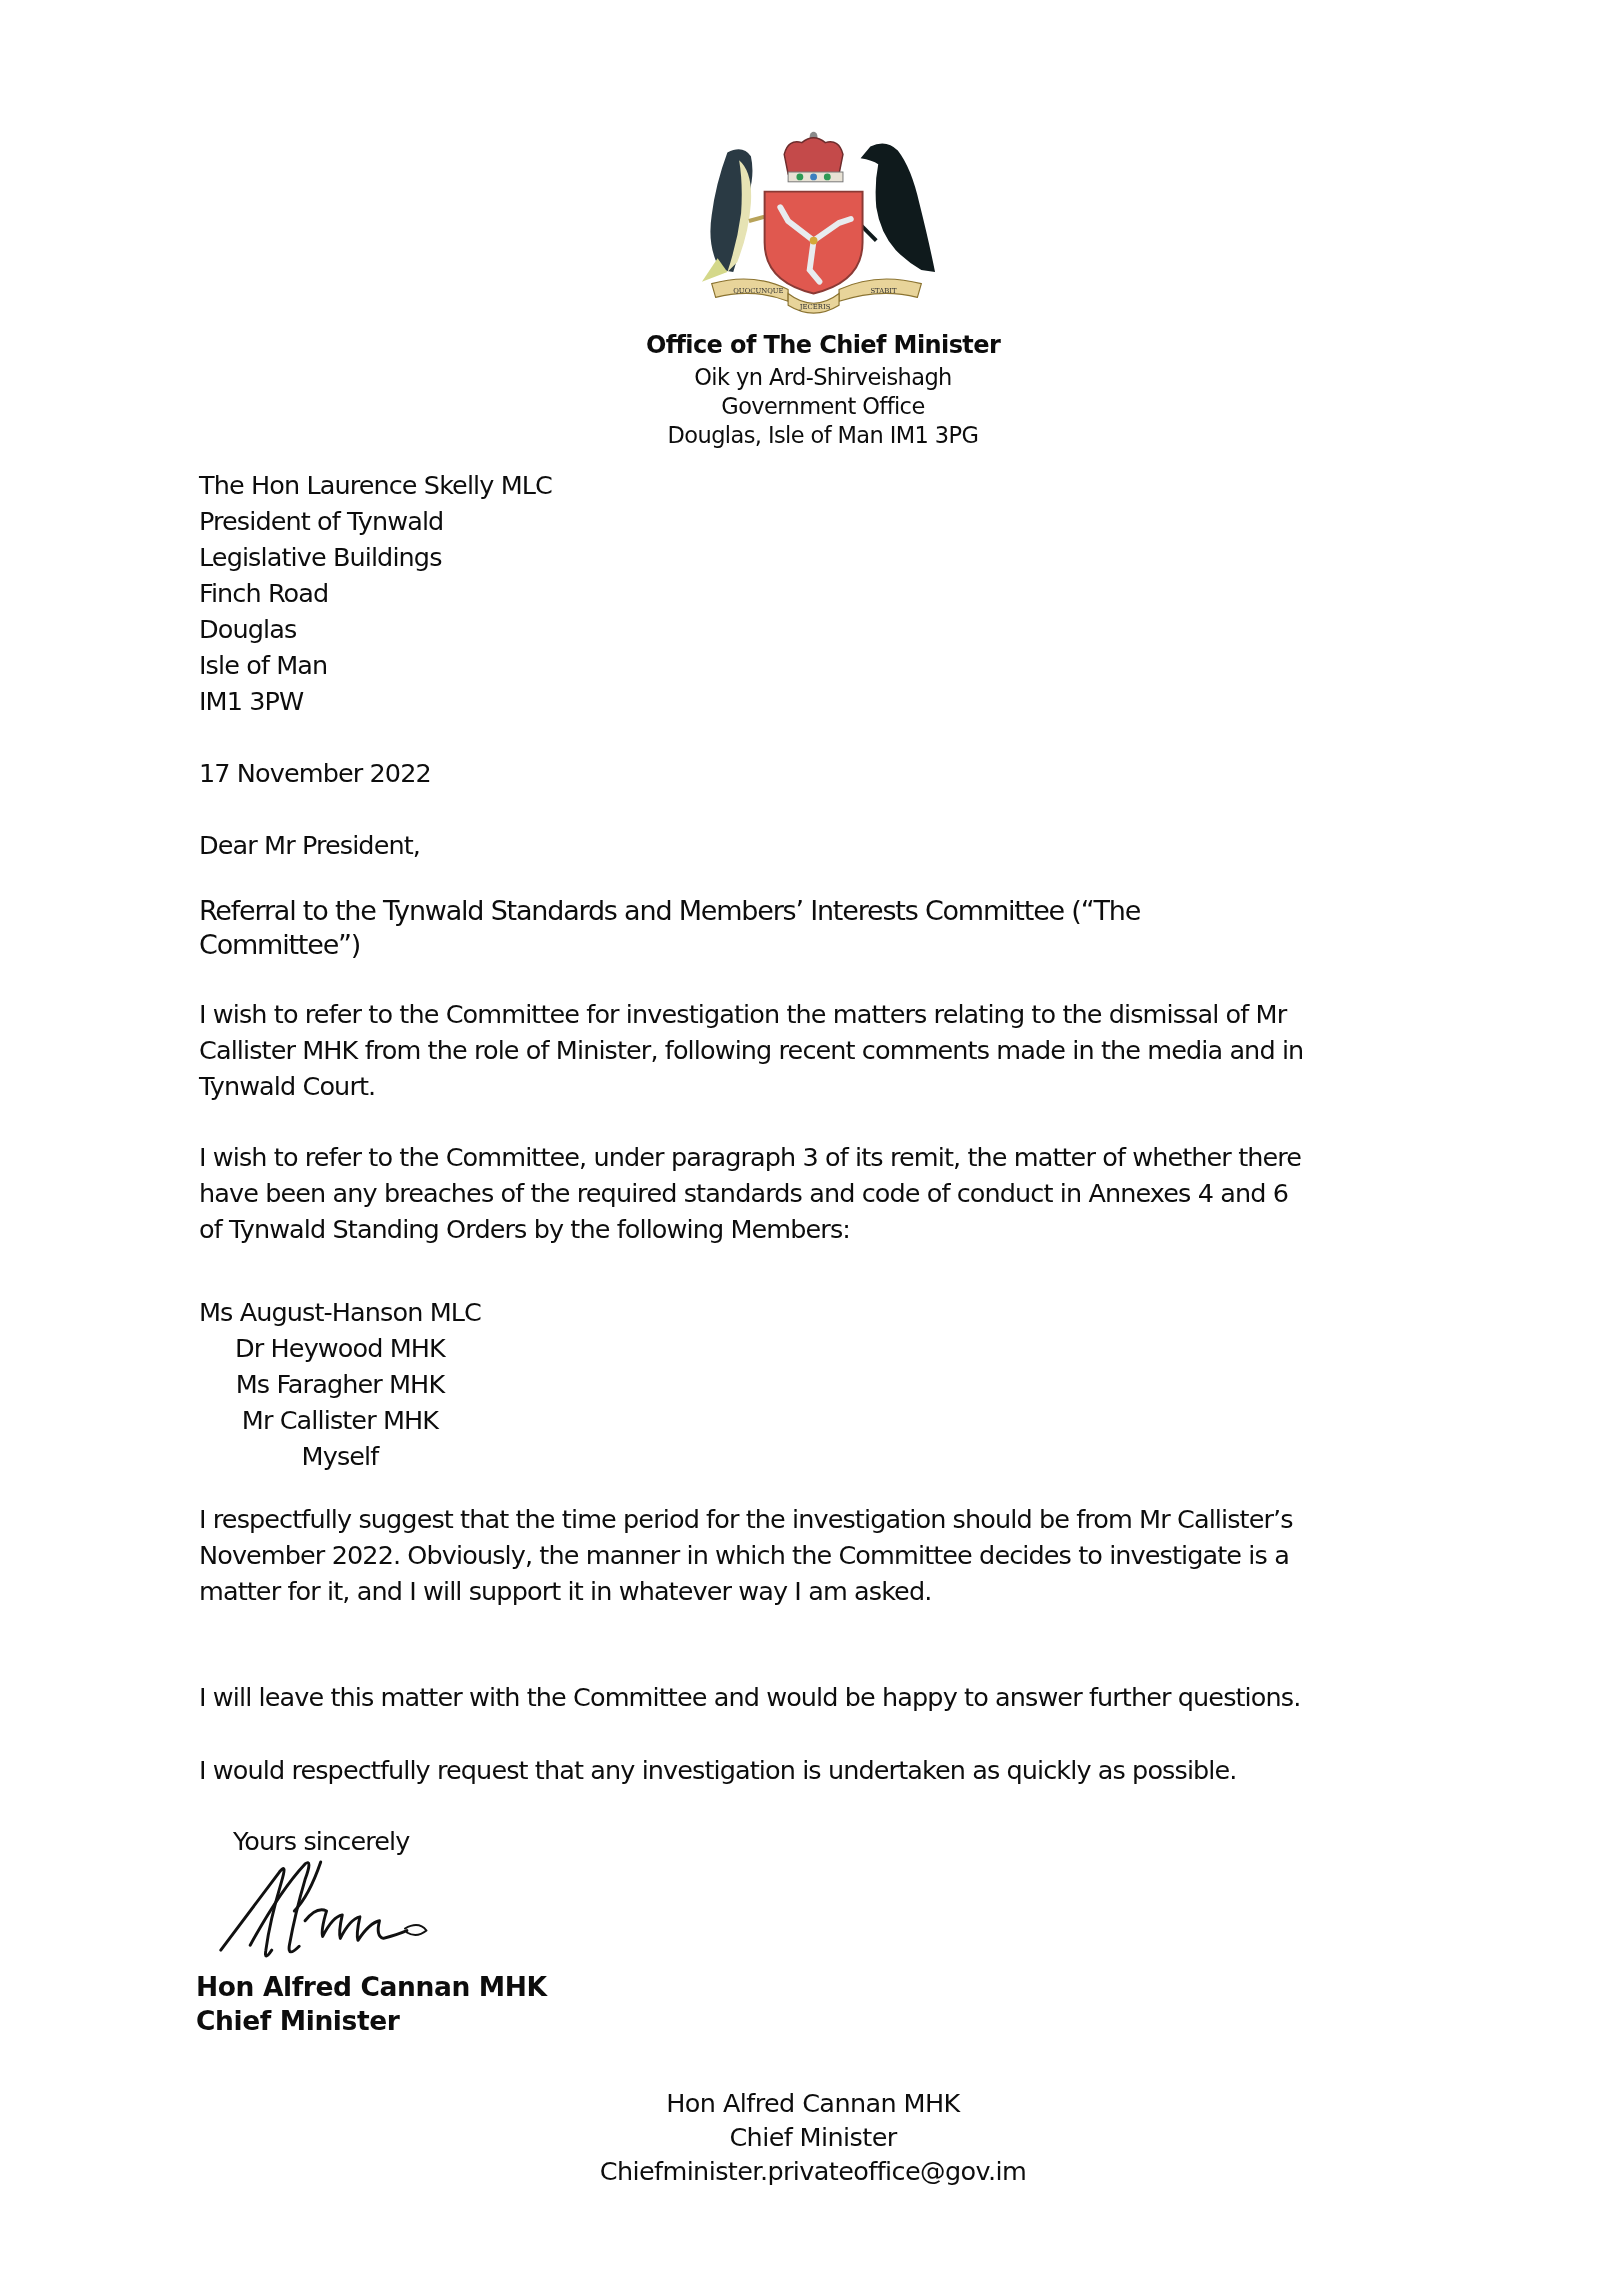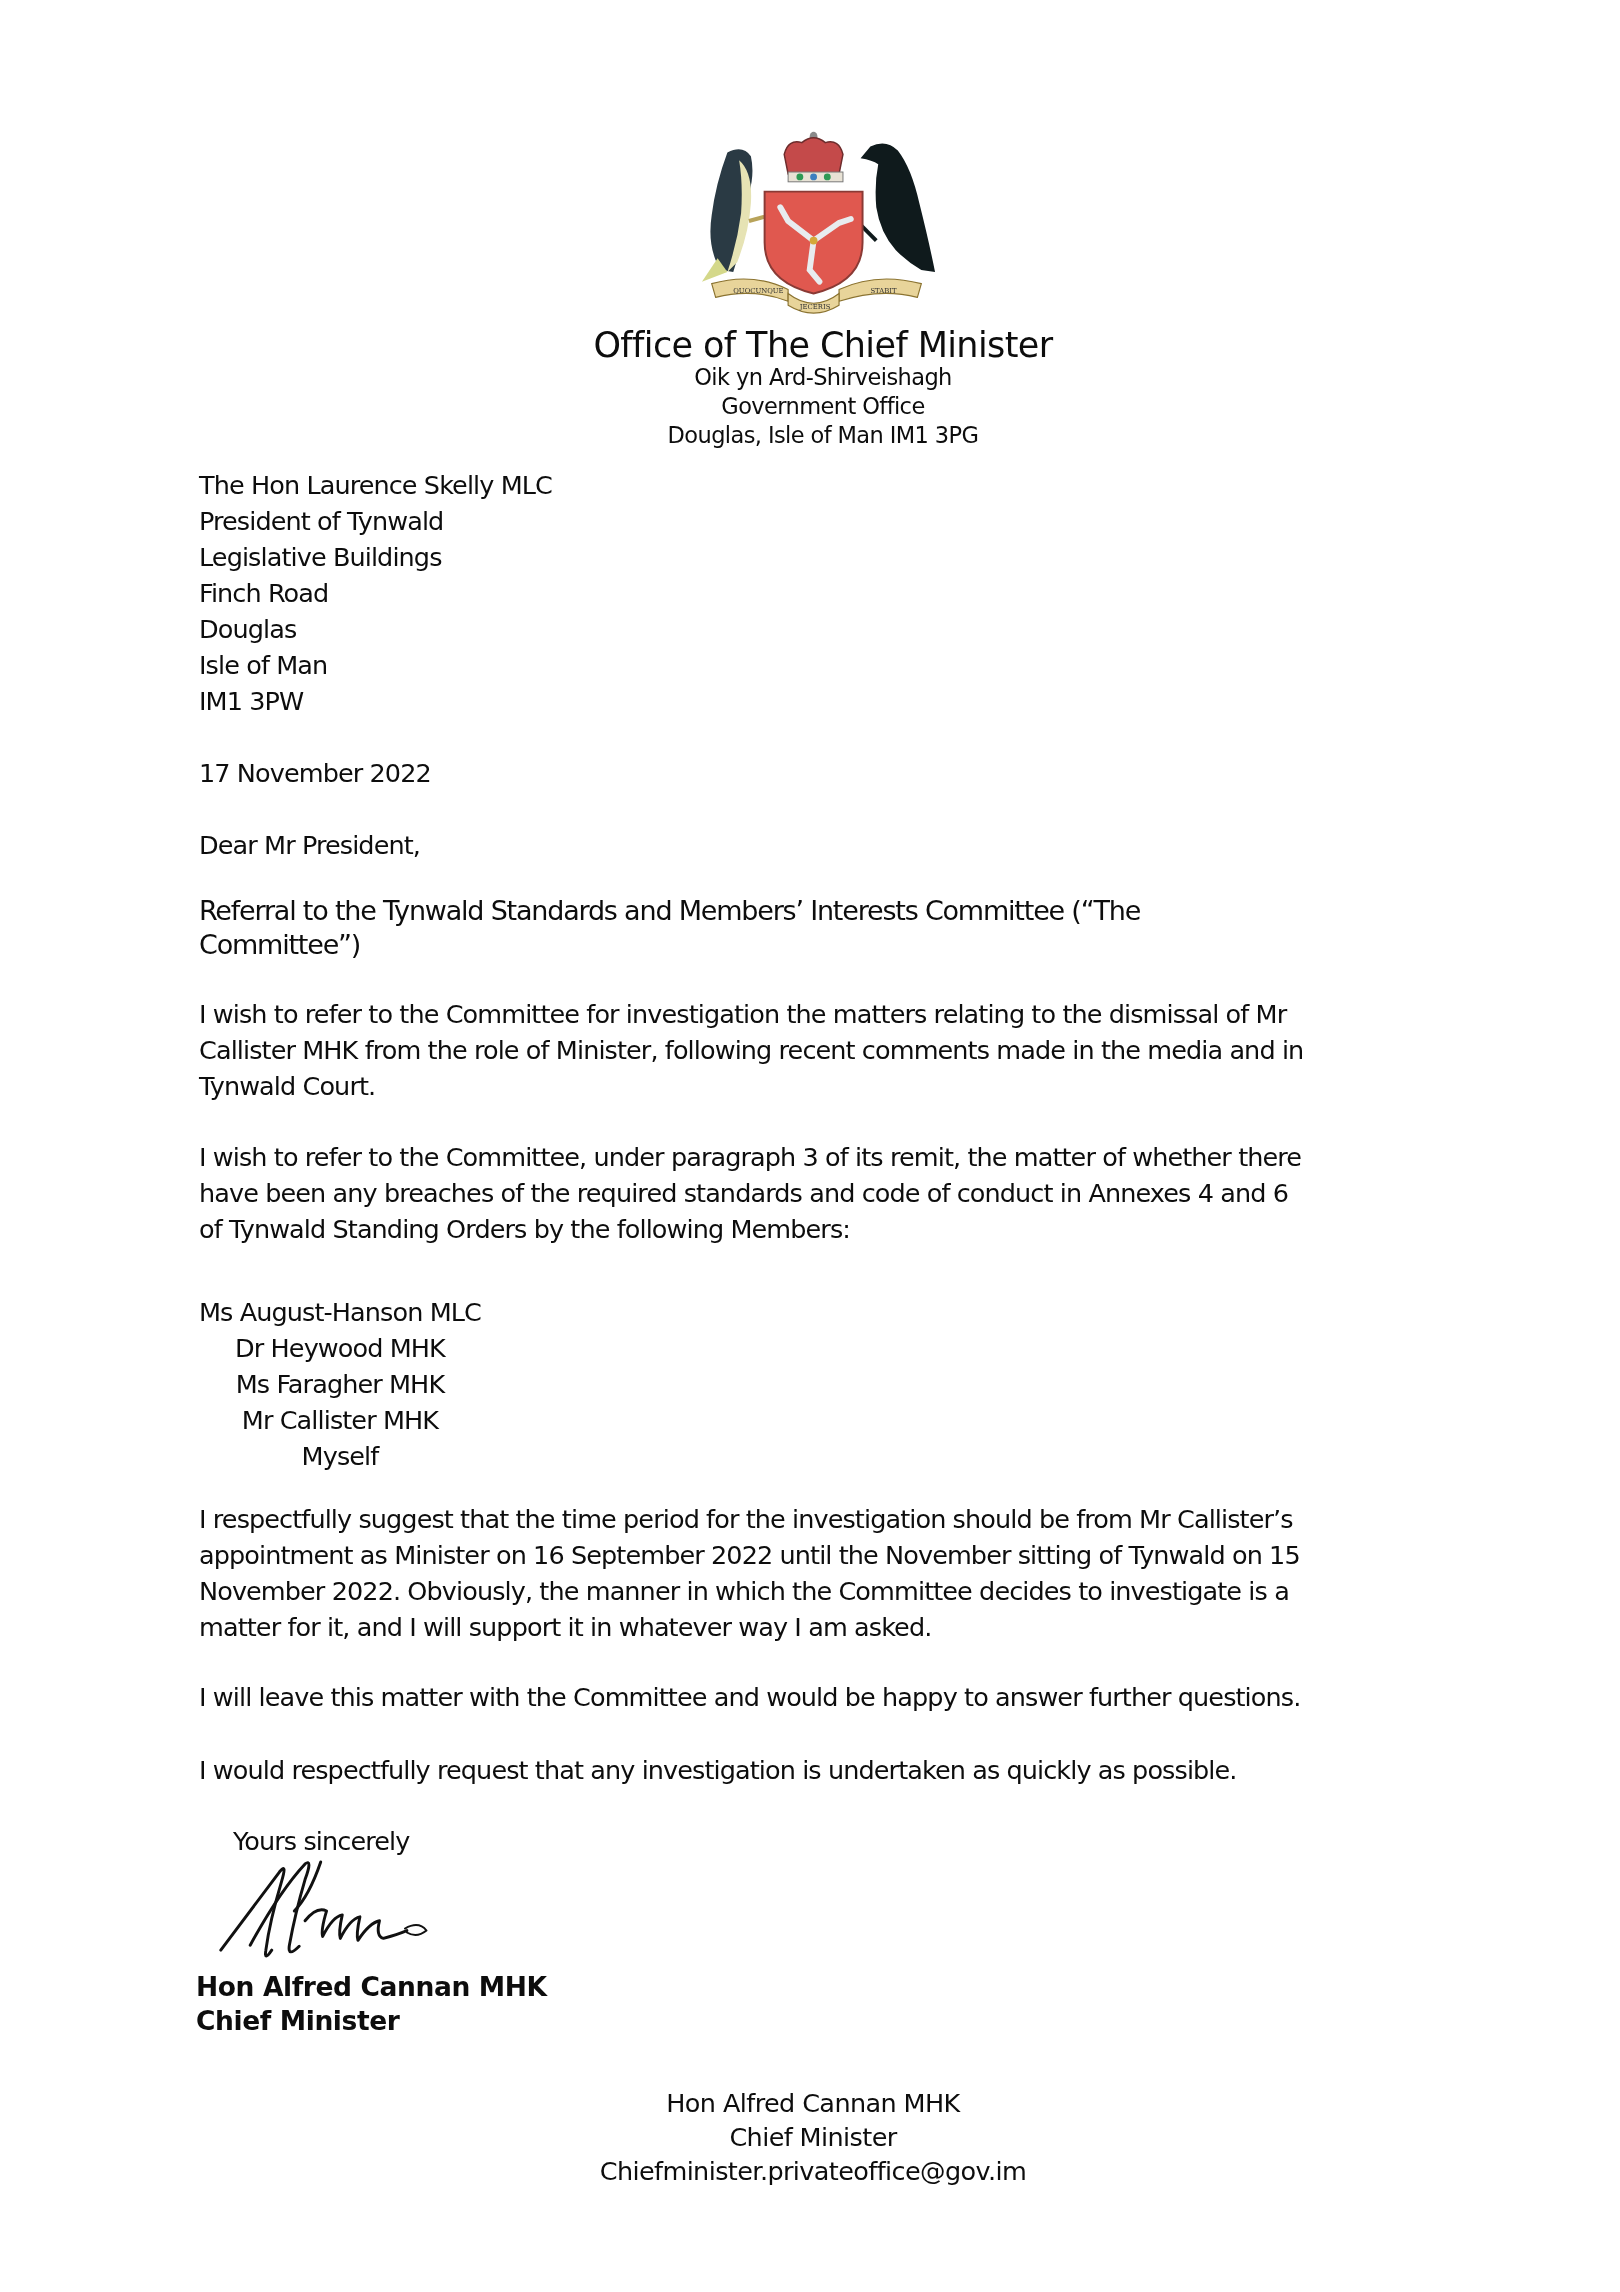--- a/index.html
+++ b/index.html
@@ -4,21 +4,21 @@
 <style>
   html, body { margin: 0; padding: 0; background: #ffffff; }
   body { width: 1620px; height: 2293px; position: relative; overflow: hidden; color: #0d0d0d;
          font-family: "DejaVu Sans", "Liberation Sans", sans-serif; }
   .abs { position: absolute; }
   .line { display: block; white-space: nowrap; }
   .body-text { font-size: 25.5px; letter-spacing: -0.9px; line-height: 36px; }
   .addr { left: 199px; top: 467px; }
   .crest { left: 694px; top: 125px; width: 247px; height: 191px; }
   .letterhead { left: 529px; width: 588px; top: 328px; text-align: center; }
-  .lh-title { font-weight: normal; font-size: 35px; letter-spacing: -0.6px; line-height: 35px; }
+  .lh-title { font-weight: bold; font-size: 24px; letter-spacing: -0.6px; line-height: 35px; }
   .lh-sub { font-size: 22.5px; letter-spacing: -0.6px; line-height: 29px; }
   .heading { left: 199px; top: 894px; font-weight: normal; font-size: 27px; letter-spacing: -1.2px; line-height: 34px; }
   .para { left: 199px; }
   .bullets { left: 199px; top: 1294px; }
   .bullet-row { display: flex; align-items: center; height: 36px; flex-direction: column; }
   .bullet-dot { width: 8.8px; height: 8.8px; border-radius: 50%; background: #111; margin-left: 54px; margin-right: 37px; }
   .signoff-bold { left: 196px; top: 1970px; font-weight: bold; font-size: 26.5px; letter-spacing: -0.4px; line-height: 34px; }
   .footer { left: 519px; width: 588px; top: 2086px; text-align: center; font-size: 25.5px; letter-spacing: -0.6px; line-height: 34px; }
   .signature { left: 211px; top: 1852px; width: 240px; height: 113px; }
 </style>
@@ -130,21 +130,20 @@
     <span>Mr Callister MHK</span>
   </div>
   <div class="bullet-row">
     <span class="bullet-dot"></span>
     <span>Myself</span>
   </div>
 </div>
 
 <div class="abs para body-text" style="top:1501px;">
   <span class="line">I respectfully suggest that the time period for the investigation should be from Mr Callister’s</span>
-  <span class="line">appointment as Minister on 16 September 2022 until the November sitting of Tynwald on 15</span>
   <span class="line">November 2022. Obviously, the manner in which the Committee decides to investigate is a</span>
   <span class="line">matter for it, and I will support it in whatever way I am asked.</span>
 </div>
 
 <div class="abs para body-text" style="top:1679px;">
   <span class="line">I will leave this matter with the Committee and would be happy to answer further questions.</span>
 </div>
 
 <div class="abs para body-text" style="top:1752px;">
   <span class="line">I would respectfully request that any investigation is undertaken as quickly as possible.</span>

